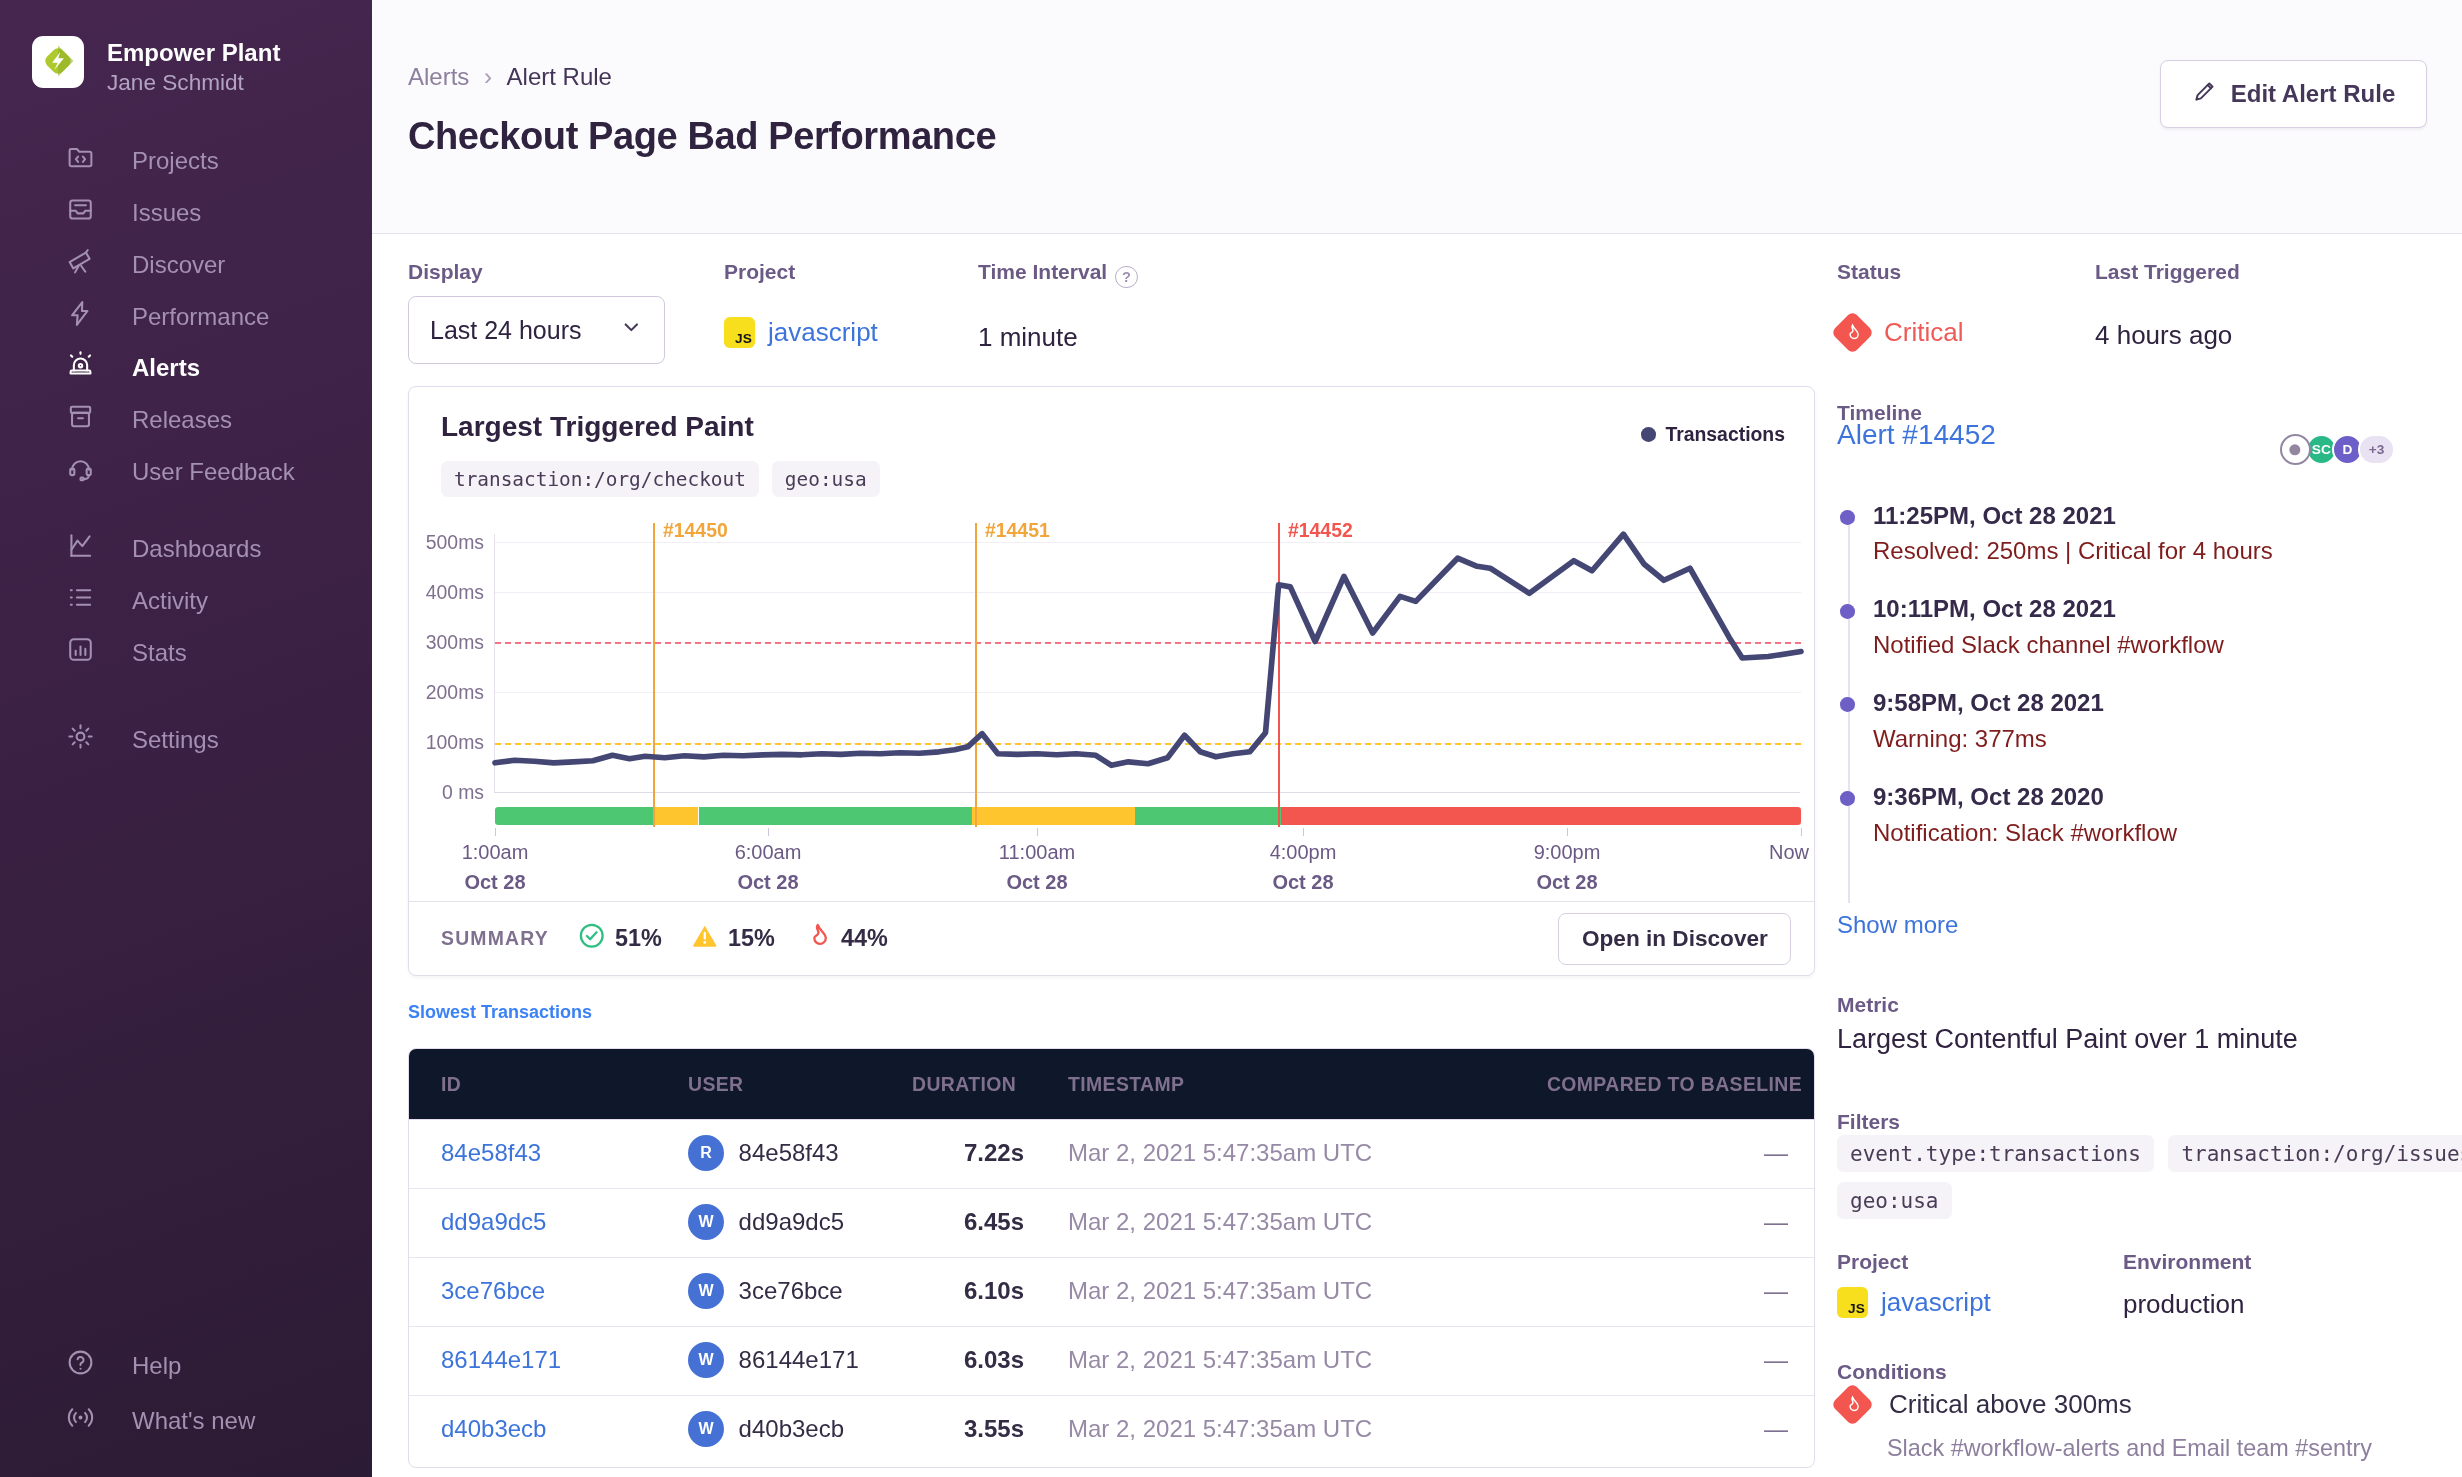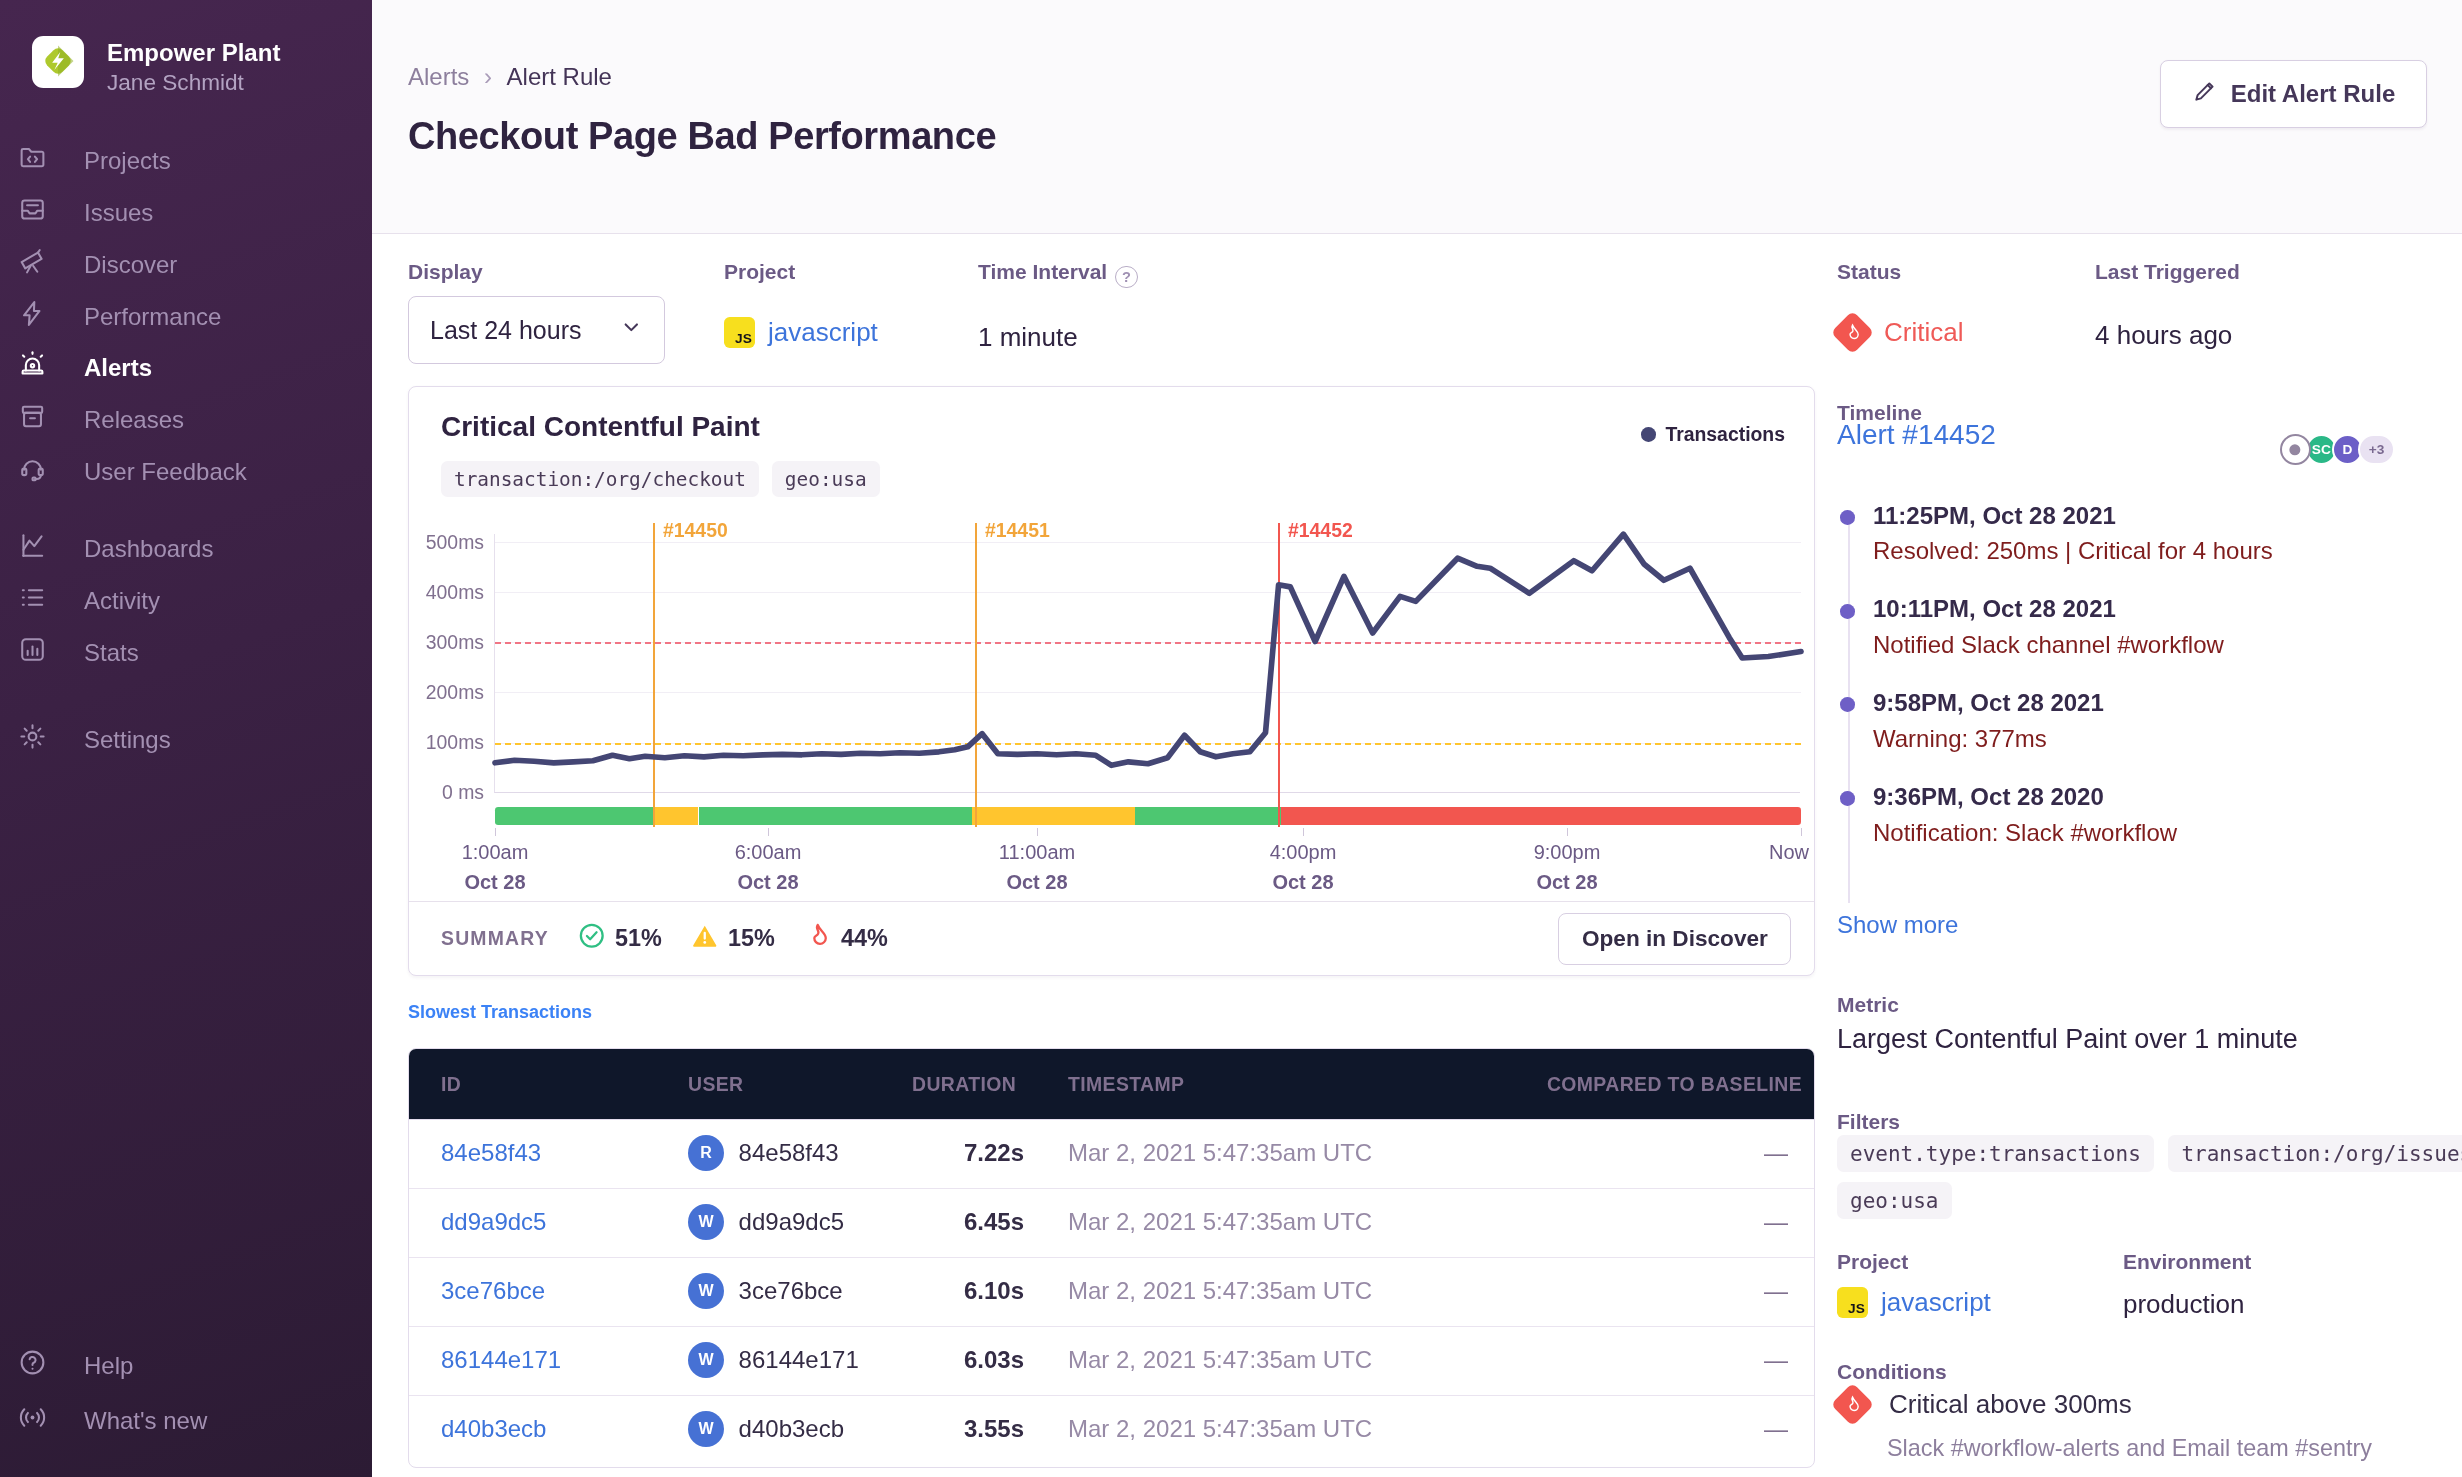--- a/index.html
+++ b/index.html
@@ -8,21 +8,21 @@
   #app { position:relative; width:2462px; height:1478px; }
 
   
   .sidebar { position:absolute; left:0; top:0; width:372px; height:1478px;
     background:linear-gradient(160deg,#46264f 0%,#3b2144 45%,#2c1b34 100%); }
   .org-logo { position:absolute; left:32px; top:36px; width:52px; height:52px;
     background:#fff; border-radius:11.3px; display:flex; align-items:center; justify-content:center; }
   .org-name { position:absolute; left:107px; top:39px; color:#fff; font-size:24px; font-weight:700; }
   .org-user { position:absolute; left:107px; top:70px; color:#b3a3c2; font-size:22.6px; }
   .nav-item { position:absolute; left:0; width:372px; height:47px; display:flex; align-items:center;
-    gap:37px; padding-left:18px; color:#a390b2; font-size:24px; cursor:pointer; }
+    gap:37px; padding-left:66px; color:#a390b2; font-size:24px; cursor:pointer; }
   .nav-item.active { color:#ffffff; font-weight:600; }
   .nav-item svg { width:29px; height:29px; flex:none; }
 
   
   .header-strip { position:absolute; left:372px; top:0; width:2091px; height:234px;
     background:#fbfafc; border-bottom:1.6px solid #e7e1ec; }
   .breadcrumb { position:absolute; left:408px; top:63px; font-size:24px; color:#8d7f9d;
     display:flex; gap:14.6px; align-items:center; }
   .breadcrumb .crumb-link { color:#8d7f9d; cursor:pointer; }
   .breadcrumb .crumb-sep { color:#a99bb8; font-size:24px; }
@@ -319,21 +319,21 @@
       <svg viewBox="0 0 24 24" fill="#ffffff">
           <path d="M12 2.5c-2.4 3.6 1.6 4.6.4 7.6-.9 2.3-3.3 1.5-3.4 3.9a5 5 0 0 0 10 .2c0-4.6-5-6.2-7-11.7Z" fill="none" stroke="#fff" stroke-width="1.8"></path>
         </svg>
     </span>
     <span class="crit-text">Critical</span>
   </div>
   <div class="ctl-label" style="left:2095px; top:260px">Last Triggered</div>
   <div class="value-text" style="left:2095px; top:320px">4 hours ago</div>
 
   <div class="chart-card">
-    <div class="chart-title">Critical Contentful Paint</div>
+    <div class="chart-title">Largest Triggered Paint</div>
     <div class="tag-row">
       <span class="tag-pill">transaction:/org/checkout</span>
       <span class="tag-pill">geo:usa</span>
     </div>
     <div class="legend">
       <span class="legend-dot" id="legend-dot" style="background: rgb(68, 70, 116);"></span>
       <span>Transactions</span>
     </div>
 
     <div id="plot">

